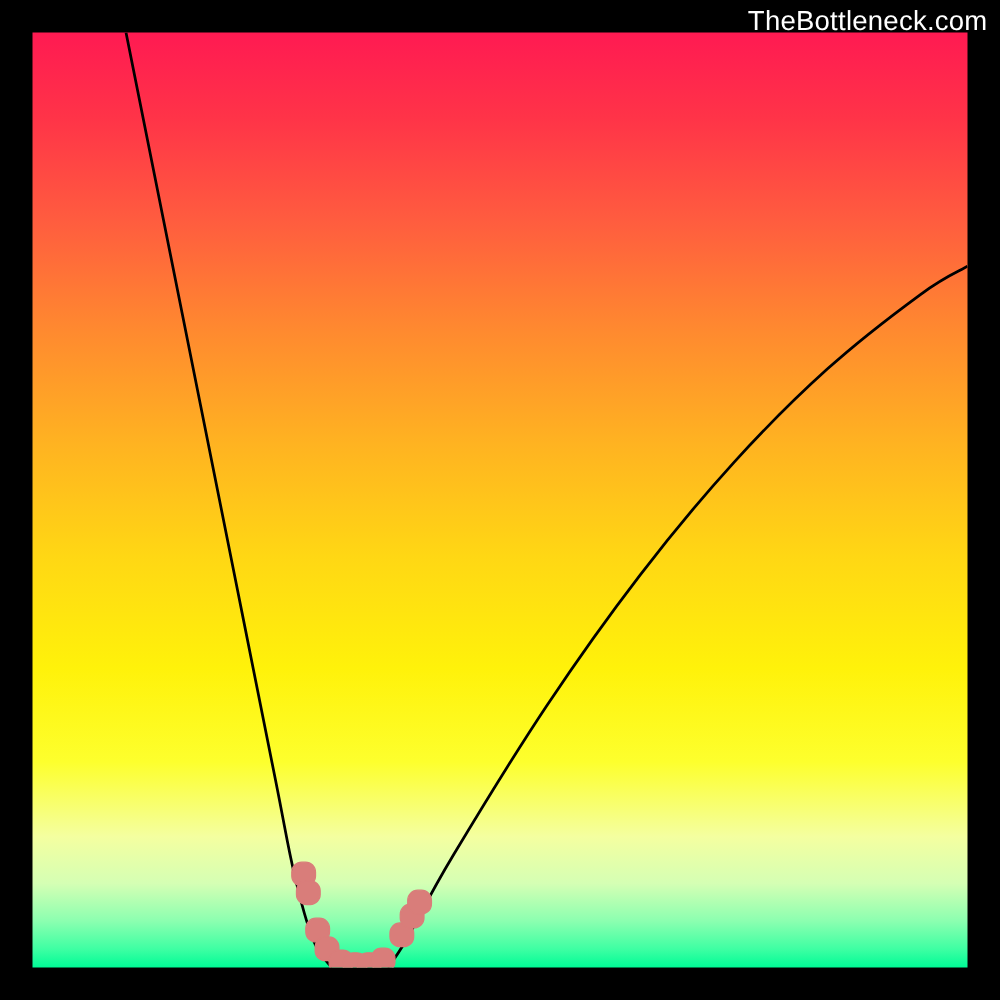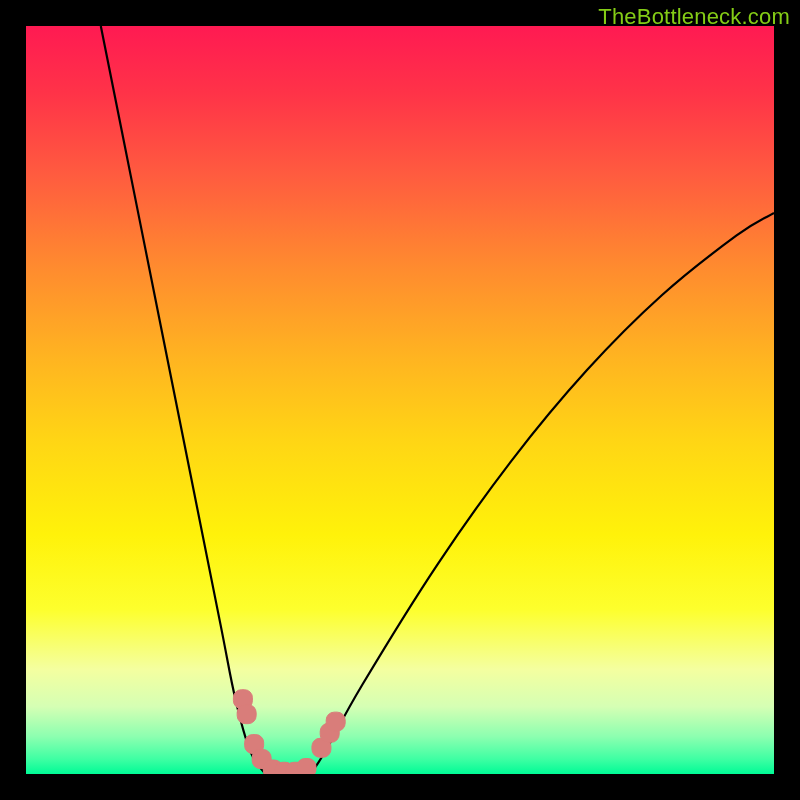--- a/index.html
+++ b/index.html
@@ -37,21 +37,21 @@
       #d5ffb4 91%,
       #8cffb0 95%,
       #3fffa3 98%,
       #00fb96 100%
     );
   }
   .watermark {
     position: absolute;
     top: 4px;
     right: 10px;
-    color: #84cc16;
+    color: #ffffff;
     font-size: 22px;
     font-weight: 500;
     letter-spacing: 0.2px;
     z-index: 20;
   }
   svg.curve {
     position: absolute;
     left: 0;
     top: 0;
     width: 748px;

